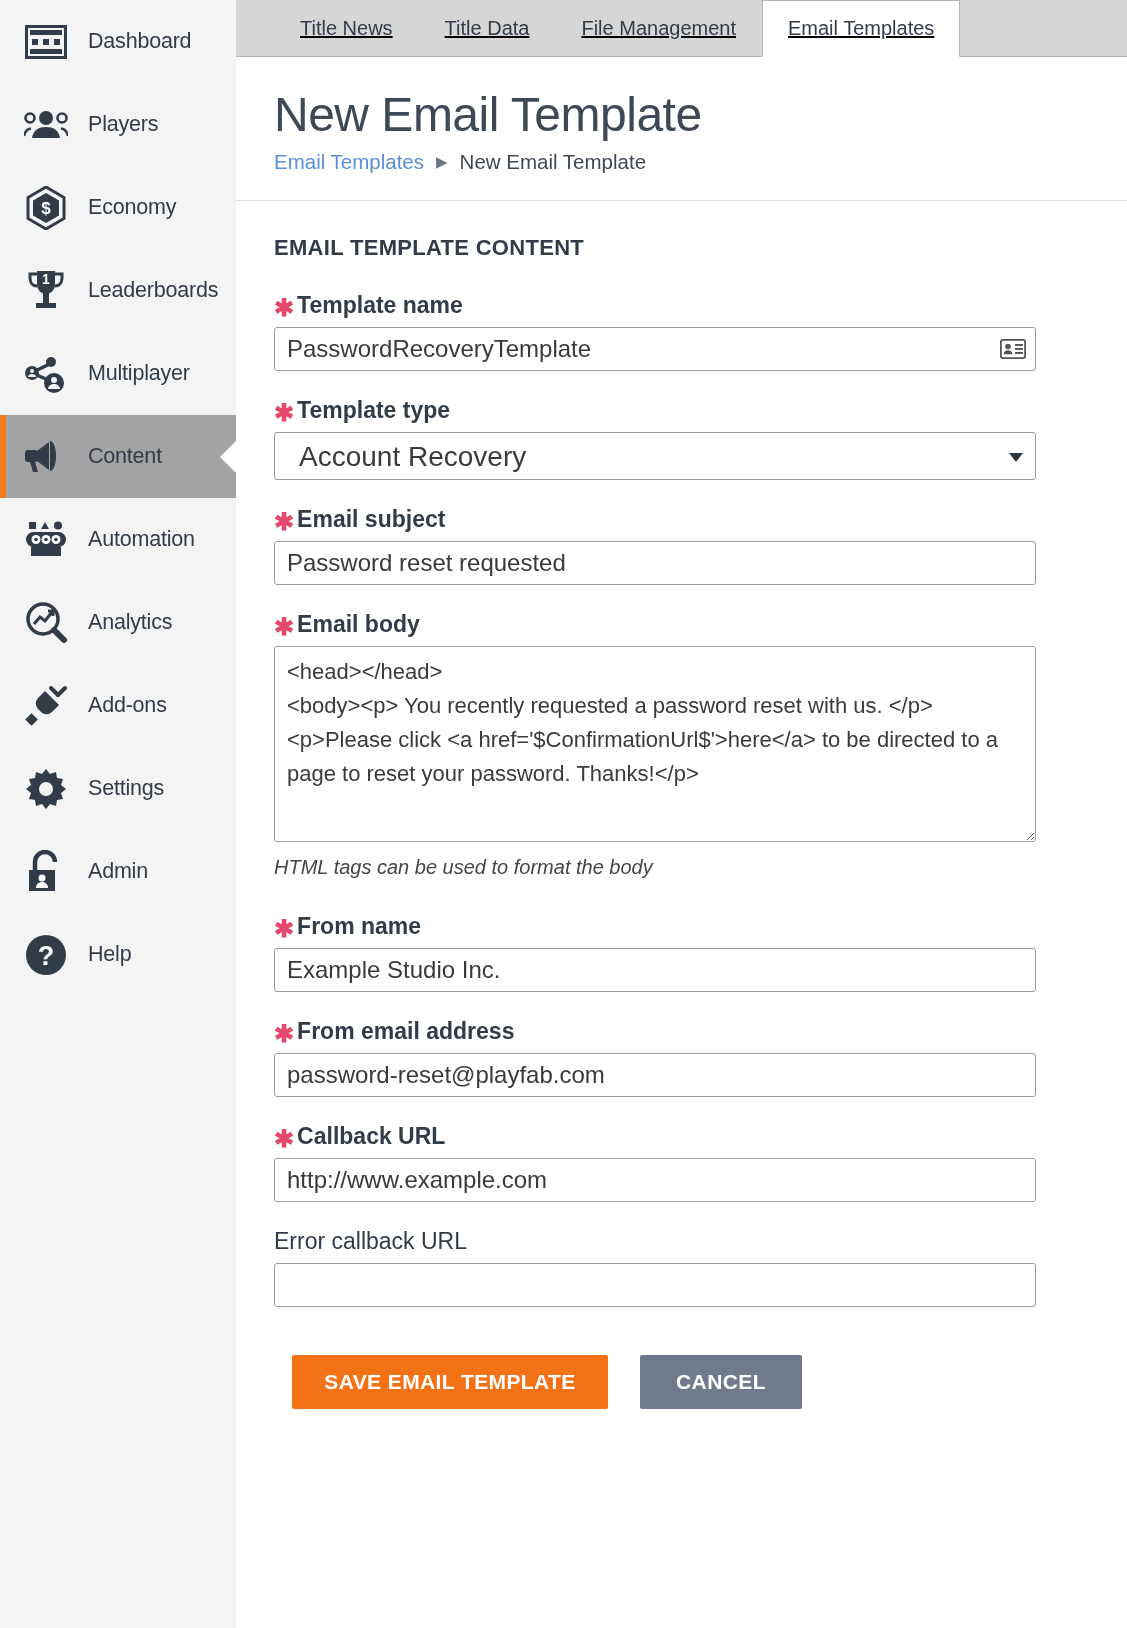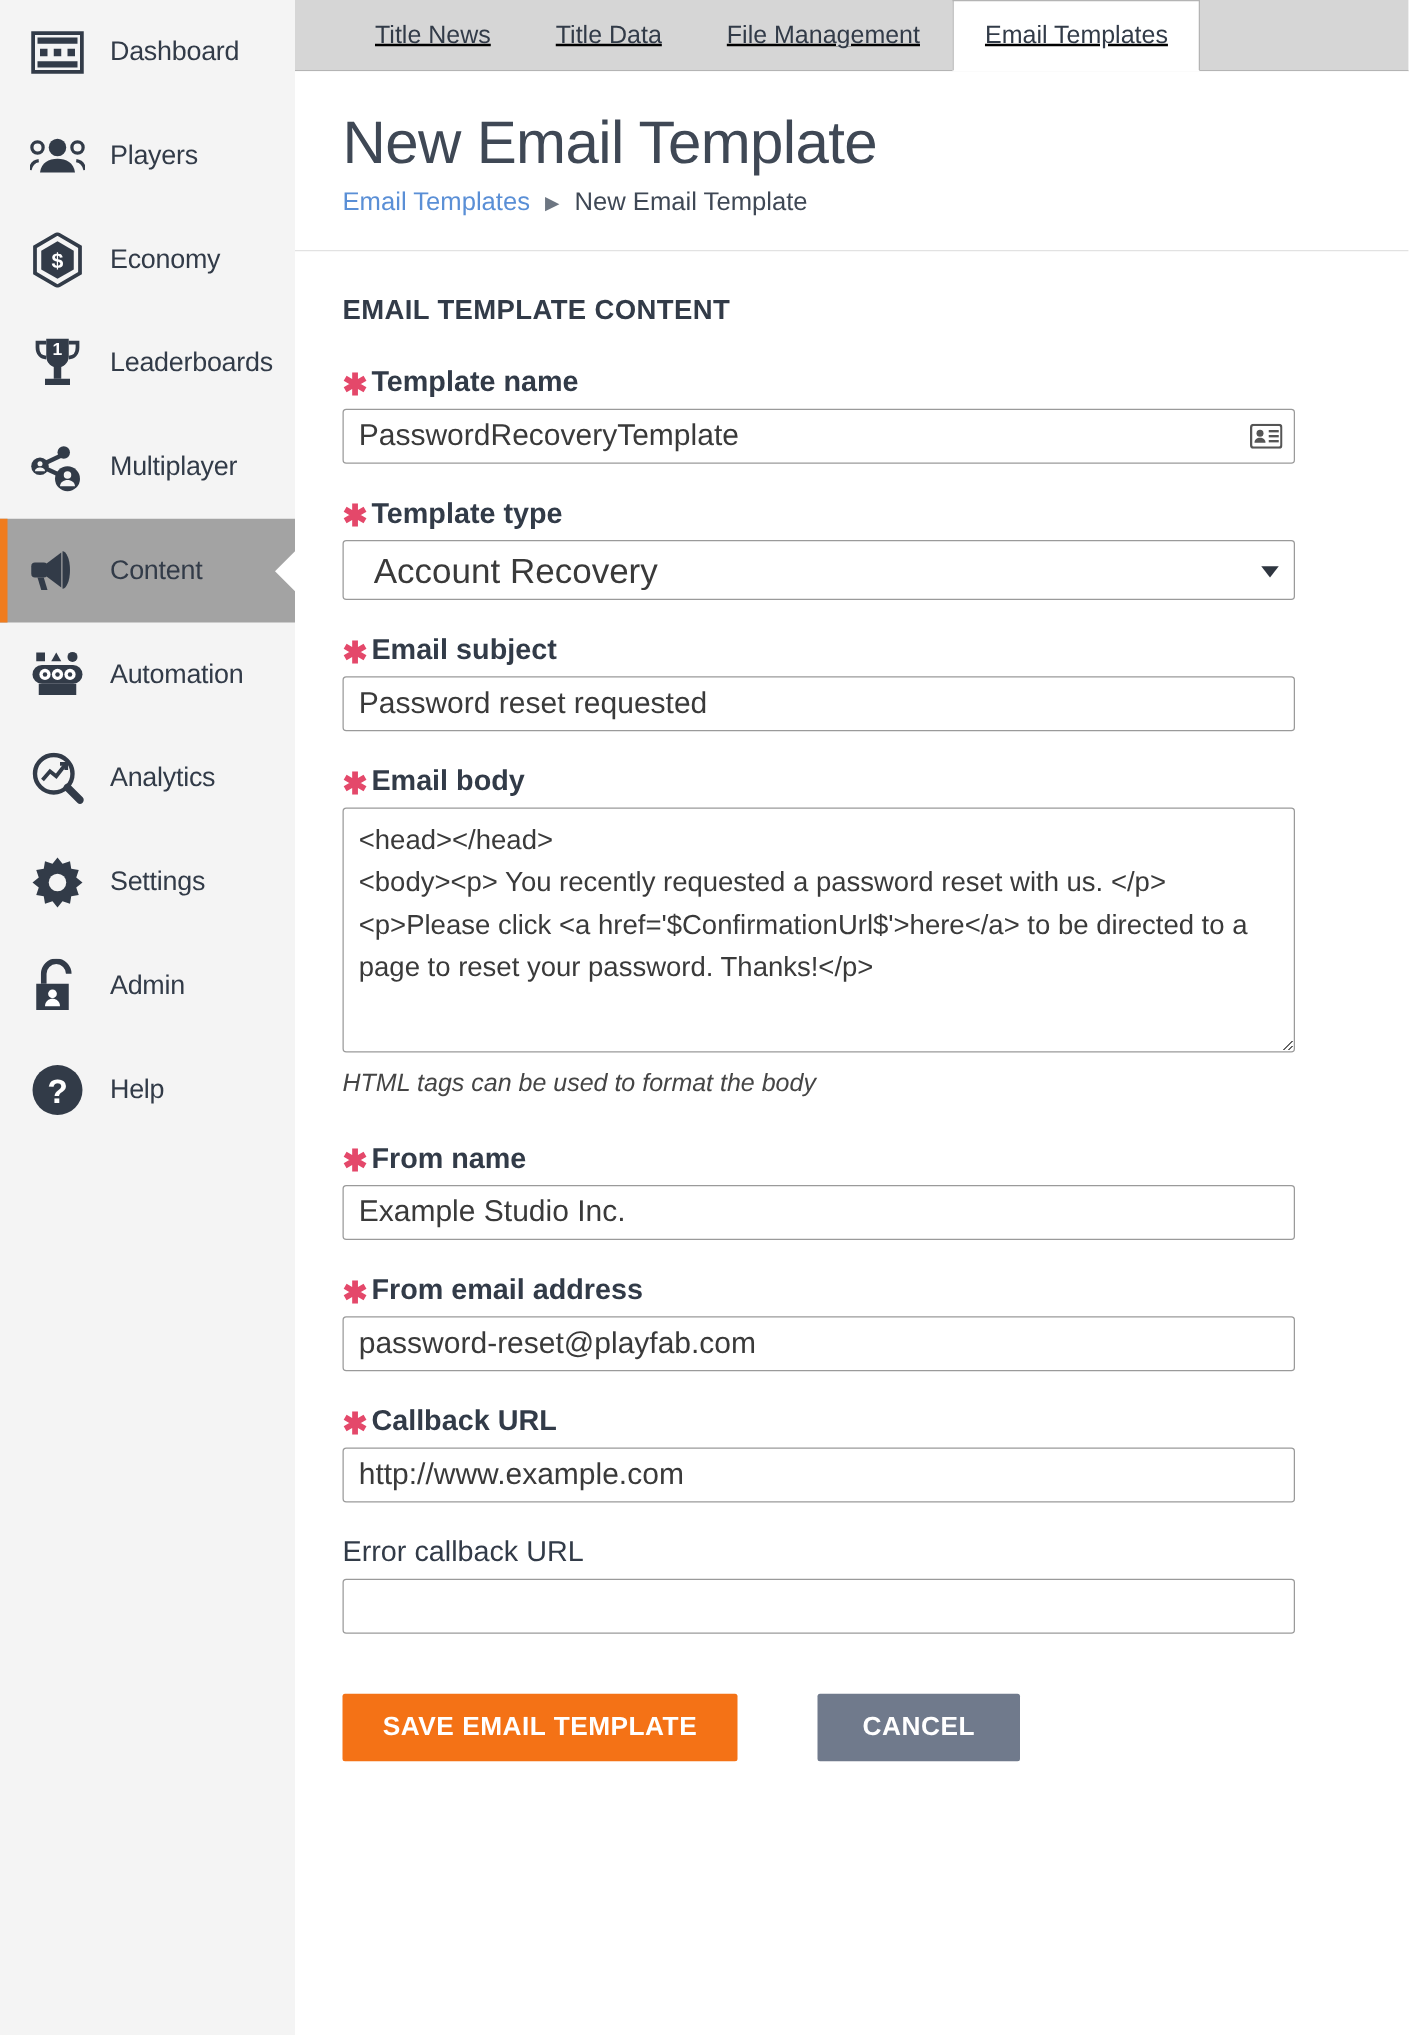--- a/index.html
+++ b/index.html
@@ -219,21 +219,21 @@
     outline: none;
     background: #ffffff;
     overflow: hidden;
   }
   .helptext {
     font-size: 20px;
     font-style: italic;
     color: #454545;
     margin: 14px 0 34px 0;
   }
-  .btnrow { margin-top: 48px; display: flex; gap: 64px; }
+  .btnrow { margin-top: 48px; display: flex; gap: 32px; margin-left: 18px; }
   .btn {
     border: none;
     border-radius: 2px;
     color: #ffffff;
     font-size: 21px;
     font-weight: bold;
     letter-spacing: 0.4px;
     height: 54px;
     padding: 0 30px;
     cursor: pointer;
@@ -355,20 +355,31 @@
         <svg width="42" height="42" viewBox="0 0 42 42">
             <circle cx="18" cy="17" r="15" fill="none" stroke="#323b48" stroke-width="3.5"></circle>
             <polyline points="9,22 15,15 20,19 27,10" fill="none" stroke="#323b48" stroke-width="3"></polyline>
             <polyline points="23,9 28,9 28,14" fill="none" stroke="#323b48" stroke-width="3"></polyline>
             <line x1="29" y1="28" x2="39" y2="38" stroke="#323b48" stroke-width="6" stroke-linecap="round"></line>
           </svg>
       </span>
       <span class="nav-label">Analytics</span>
     </div>
 
+    <div class="nav-item">
+      <span class="ico">
+        <svg width="42" height="42" viewBox="0 0 42 42">
+            <path d="M20 6l14 14-7 7a8 8 0 0 1-11 0l-3-3a8 8 0 0 1 0-11z" fill="#323b48"></path>
+            <line x1="26" y1="3" x2="33" y2="10" stroke="#323b48" stroke-width="4" stroke-linecap="round"></line>
+            <line x1="33" y1="10" x2="40" y2="3" stroke="#323b48" stroke-width="4" stroke-linecap="round"></line>
+            <rect x="2" y="30" width="9" height="9" transform="rotate(45 6.5 34.5)" fill="#323b48"></rect>
+          </svg>
+      </span>
+      <span class="nav-label">Add-ons</span>
+    </div>
 
     <div class="nav-item">
       <span class="ico">
         <svg width="42" height="42" viewBox="0 0 42 42">
             <path d="M21 1l4 5 6-2 1 6 6 1-2 6 5 4-5 4 2 6-6 1-1 6-6-2-4 5-4-5-6 2-1-6-6-1 2-6-5-4 5-4-2-6 6-1 1-6 6 2z" fill="#323b48"></path>
             <circle cx="21" cy="21" r="7" fill="#f4f4f4"></circle>
           </svg>
       </span>
       <span class="nav-label">Settings</span>
     </div>

